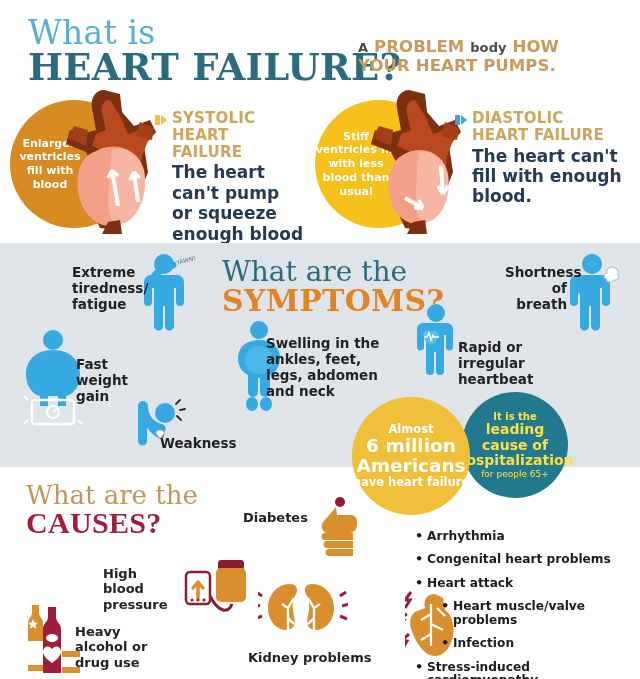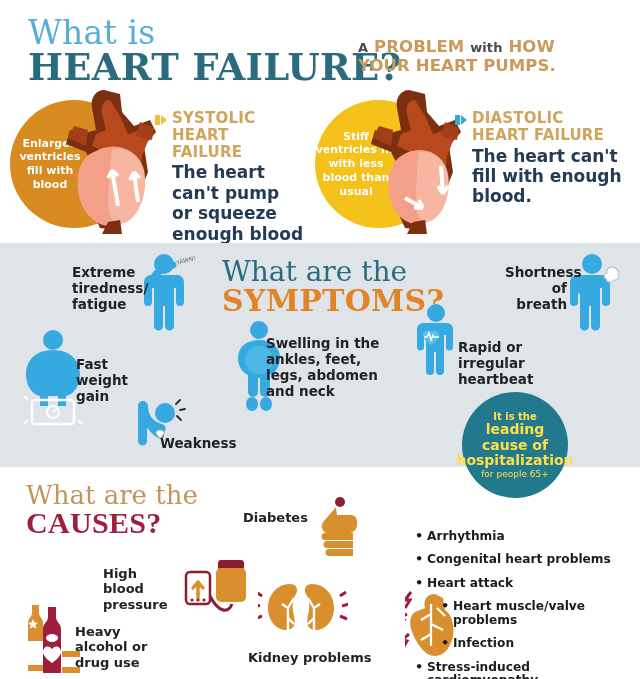--- a/index.html
+++ b/index.html
@@ -63,21 +63,21 @@
 <div class="page">
 
   <div class="abs" style="left:28px;top:16px;">
     <div class="title-what">What is</div>
     <div class="title-main">HEART FAILURE?</div>
   </div>
 
   <div class="abs subhead" style="left:358px;top:37px;width:260px;">
     <span class="dim sm">A</span>
     <span>PROBLEM</span>
-    <span class="dim sm">with</span>
+    <span class="dim sm">body</span>
     <span>HOW</span>
     <div>YOUR HEART PUMPS.</div>
   </div>
 
   <div class="circ circ-orange">
     <div class="circ-txt">Enlarged ventricles fill with blood</div>
   </div>
   <svg class="abs" style="left:52px;top:86px;" width="112" height="148" viewBox="0 0 112 148">
     <path d="M52 4 C44 4 38 12 40 22 L44 44 L30 48 L18 44 L14 58 L34 66 L40 78 L38 120 L48 142 L64 144 L74 128 L86 112 L96 86 L92 60 L104 46 L98 34 L82 40 L70 26 L68 8 Z" fill="#7d2f12"></path>
     <path d="M58 14 C52 14 48 20 50 28 L54 44 L44 48 L40 60 L58 68 L62 82 L60 118 L52 134 L70 136 L80 118 L88 96 L90 70 L98 50 L88 44 L76 48 L68 30 Z" fill="#b8491c"></path>
@@ -188,20 +188,26 @@
   </svg>
   <div class="abs sym-label" style="left:458px;top:340px;width:112px;">Rapid or irregular heartbeat</div>
 
   <div class="stat-teal">
     <div class="st-sm">It is the</div>
     <div class="st-big">leading</div>
     <div class="st-big">cause of</div>
     <div class="st-big">hospitalization</div>
     <div class="st-tiny">for people 65+</div>
   </div>
+  <div class="stat-yellow">
+    <div class="sy-sm">Almost</div>
+    <div class="sy-big">6 million</div>
+    <div class="sy-big">Americans</div>
+    <div class="sy-sm">have heart failure</div>
+  </div>
 
   <div class="abs" style="left:26px;top:482px;">
     <div class="sec-head-what2">What are the</div>
     <div class="sec-head-main2">CAUSES?</div>
   </div>
 
   <svg class="abs" style="left:300px;top:495px;" width="60" height="62" viewBox="0 0 60 62">
     <circle cx="40" cy="7" r="5" fill="#8c1f2f"></circle>
     <path d="M36 12 L24 26 a7 7 0 0 0 3 12 h22 a8 8 0 0 0 8 -8 v-4 a6 6 0 0 0 -6 -6 h-14 Z" fill="#d98f2e"></path>
     <path d="M25 38 h28 v7 h-28 a3.5 3.5 0 0 1 0 -7 z" fill="#d98f2e"></path>

